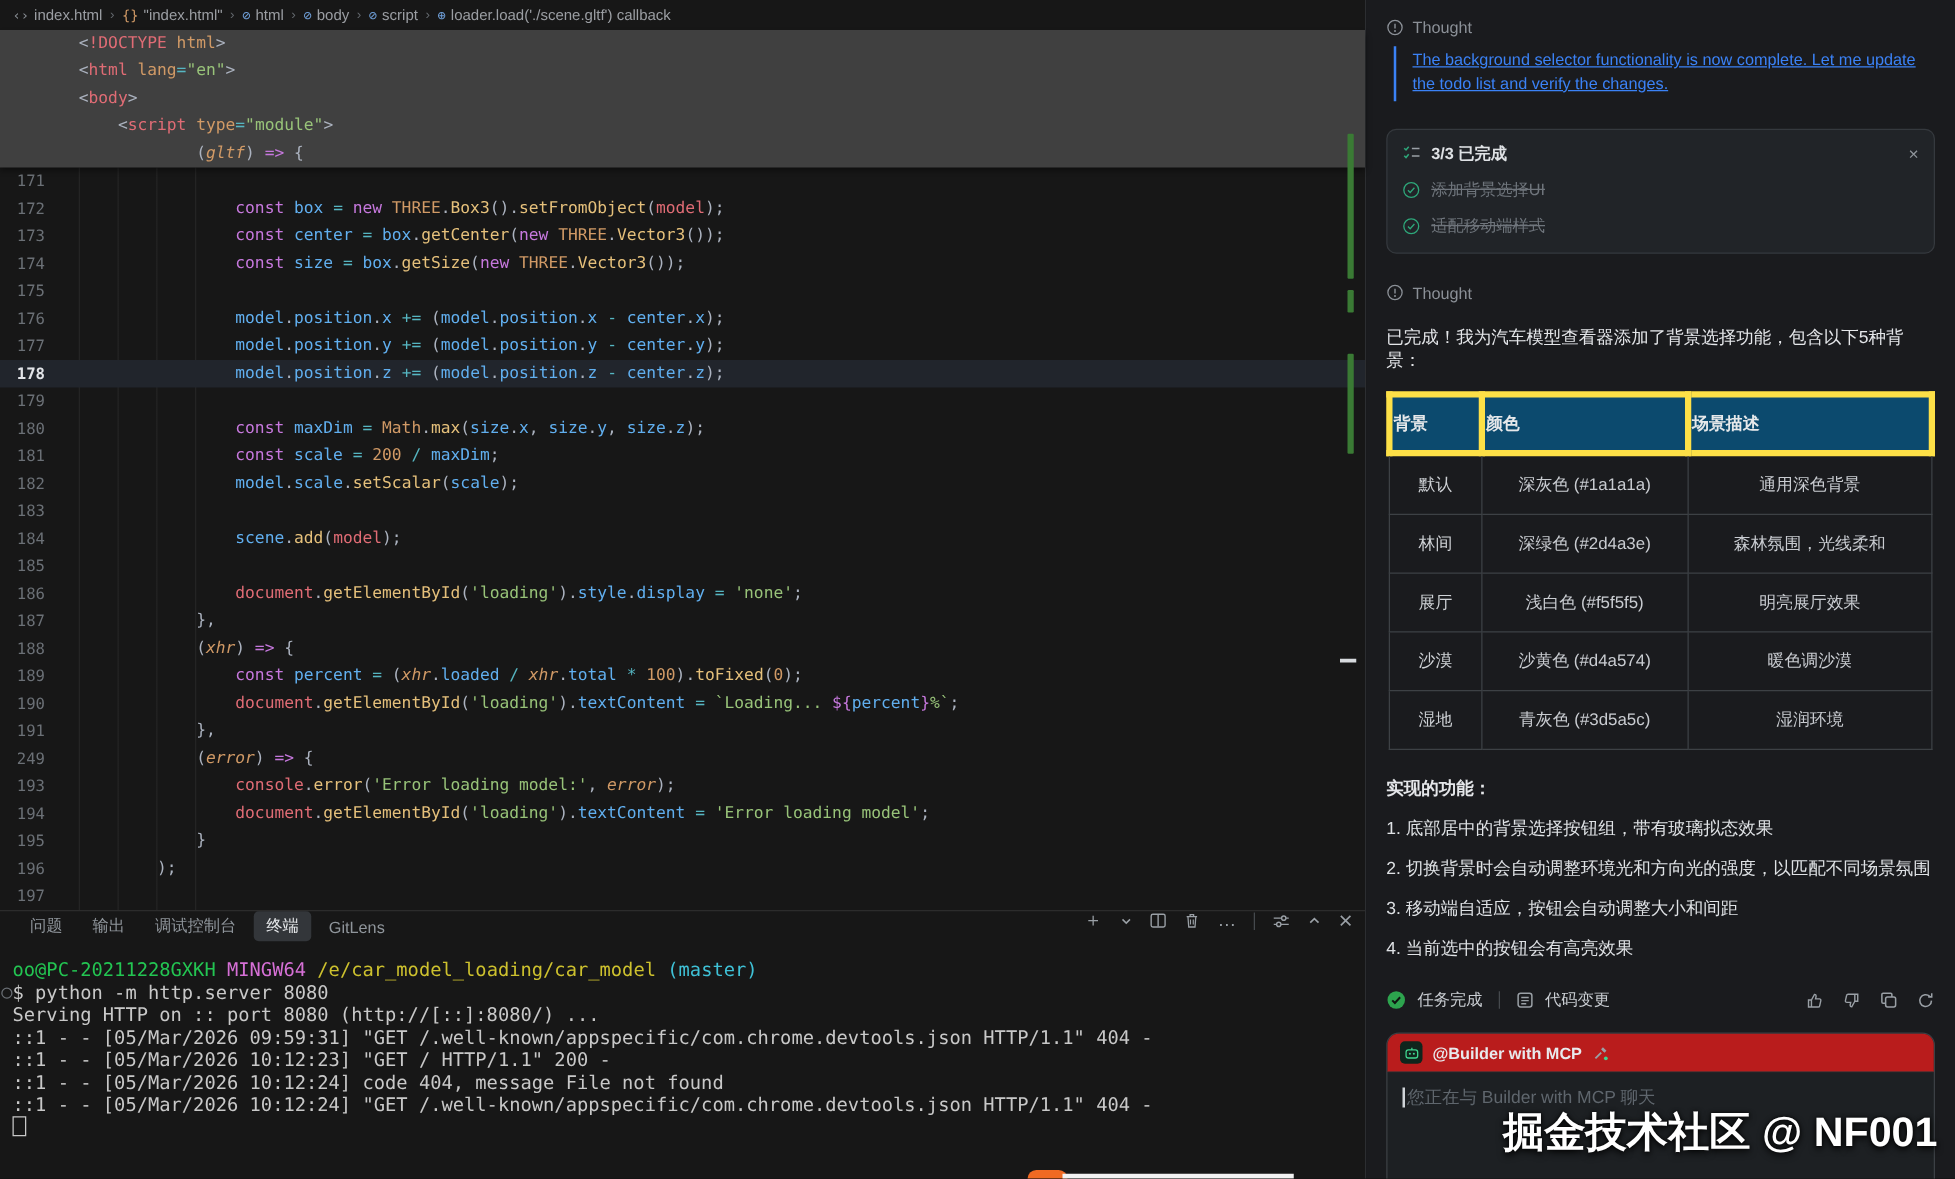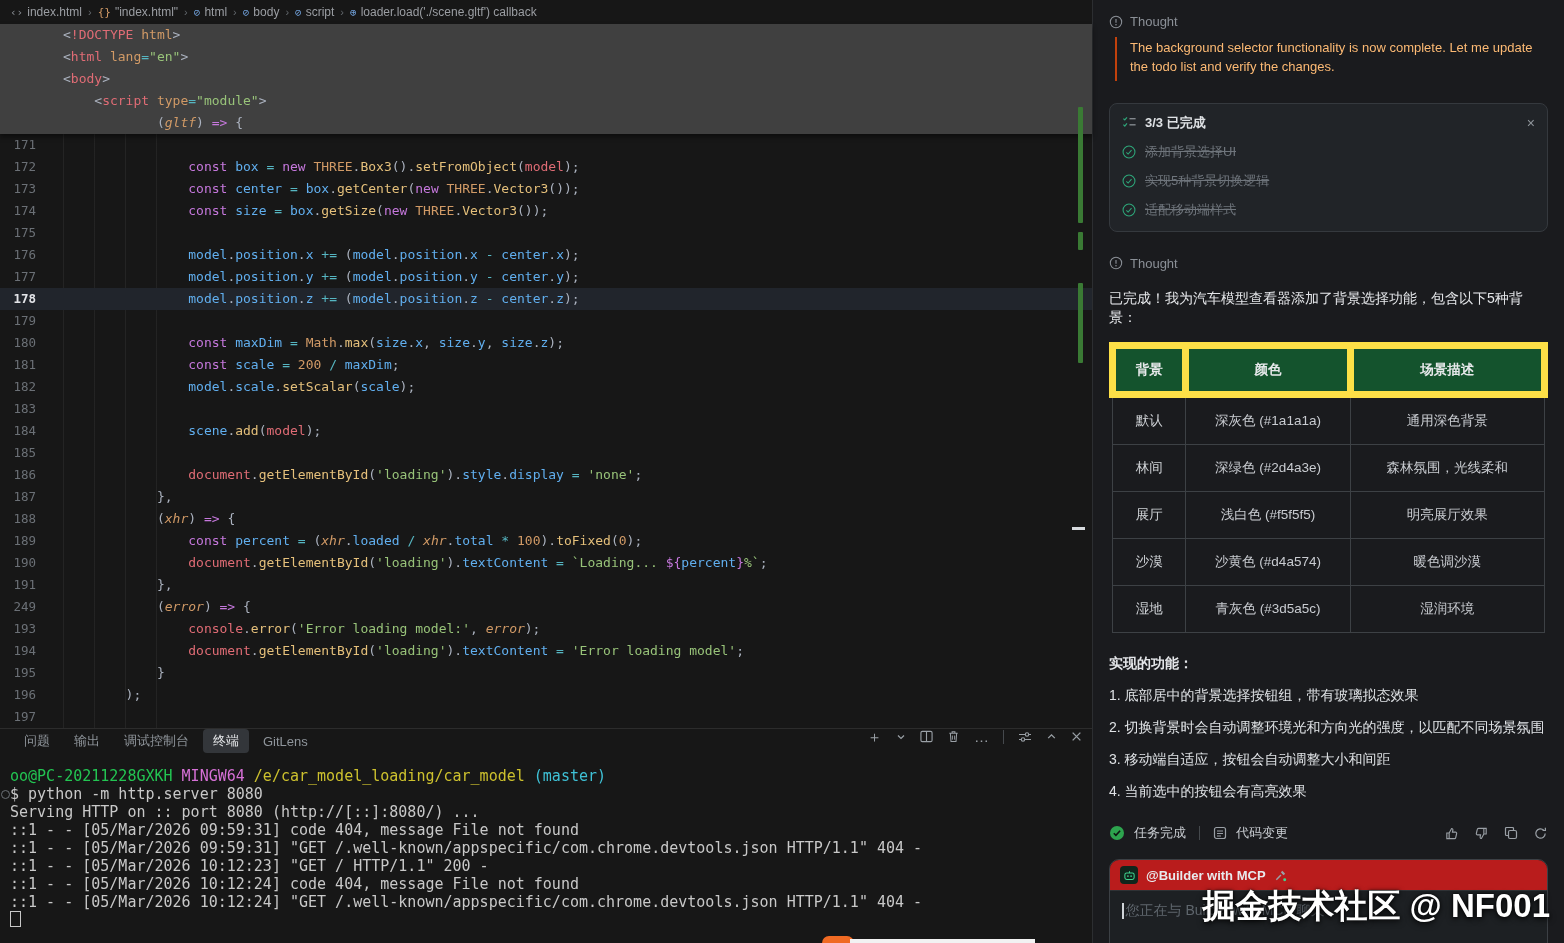--- a/index.html
+++ b/index.html
@@ -46,32 +46,32 @@
   .pa-div{width:1px;height:14px;background:#45494d;}
   .term{padding:6px 0 0 10px;position:relative;}
   .tline{height:18px;line-height:18px;font-size:15px;white-space:pre;font-family:"DejaVu Sans Mono",monospace;position:relative;}
   .tg{color:#23c552}.tp{color:#d670d6}.ty{color:#cdc12e}.tc{color:#3fc1d6}.tw{color:#c8c8c8}
   .tdot{position:absolute;left:-9px;top:5px;width:7px;height:7px;border:1px solid #6b7076;border-radius:50%;}
   .tcursor{display:inline-block;width:9px;height:14px;border:1px solid #c8c8c8;vertical-align:-2px;}
 
   
   .chat-col{position:absolute;left:1093px;top:0;width:471px;height:943px;background:#1a1b1e;padding:14px 16px 0 16px;box-sizing:border-box;}
   .thought-row{display:flex;align-items:center;gap:7px;color:#8b9097;font-size:13px;}
-  .thought-body{margin:8px 0 0 6px;border-left:2px solid #c2410c;padding:2px 0 4px 13px;color:#fdba74;font-size:13px;line-height:1.45;max-width:420px;}
+  .thought-body{margin:8px 0 0 6px;border-left:2px solid #3b82f6;padding:2px 0 4px 13px;color:#3b82f6;font-size:13px;line-height:1.45;max-width:420px;text-decoration:underline;}
 
   .todo-card{margin-top:22px;background:#212428;border:1px solid #35393e;border-radius:8px;padding:10px 12px 12px 12px;}
   .todo-head{display:flex;align-items:center;gap:8px;font-size:13px;color:#dfe2e5;font-weight:bold;}
   .todo-close{margin-left:auto;color:#8f959b;font-weight:normal;cursor:pointer;font-size:14px;}
   .todo-item{display:flex;align-items:center;gap:9px;margin-top:11px;font-size:13px;color:#6f757c;text-decoration:line-through;}
 
   .t2{margin-top:24px;}
   .answer{margin-top:18px;font-size:14px;color:#e4e6e9;line-height:1.4;}
 
   table.bg{margin-top:14px;width:100%;border-collapse:collapse;font-size:13.5px;}
-  table.bg th{background:#14532d;color:#e6e8ea;font-weight:bold;border:7px solid #fde047;height:40px;text-align:center;}
+  table.bg th{background:#0c4a6e;color:#e6e8ea;font-weight:bold;border:5px solid #fde047;height:40px;text-align:left;}
   table.bg td{border:1px solid #3d4145;height:44px;text-align:center;color:#c9ccd1;}
   table.bg td:first-child{color:#cfd2d6;}
 
   .features-title{margin-top:22px;font-size:14px;font-weight:bold;color:#e4e6e9;}
   .feat{margin-top:13px;font-size:14px;color:#dfe2e5;line-height:1.35;}
 
   .status-row{margin-top:24px;display:flex;align-items:center;gap:9px;font-size:13px;color:#c9cdd2;}
   .vdiv{width:1px;height:14px;background:#45494d;margin:0 4px;}
   .status-actions{margin-left:auto;display:flex;align-items:center;gap:15px;}
   .sa{cursor:pointer;display:flex;align-items:center;}
@@ -218,21 +218,20 @@
               <svg width="11" height="11" viewBox="0 0 10 10">
                 <path d="M1.5 1.5l7 7M8.5 1.5l-7 7" stroke="#9aa0a6" stroke-width="1.2"></path>
               </svg>
             </span>
         </div>
       </div>
       <div class="term" id="term">
           <div class="tline"><span class="tg">oo@PC-20211228GXKH </span><span class="tp">MINGW64 </span><span class="ty">/e/car_model_loading/car_model </span><span class="tc">(master)</span></div>
           <div class="tline"><span class="tdot"></span><span class="tw">$ python -m http.server 8080</span></div>
           <div class="tline"><span class="tw">Serving HTTP on :: port 8080 (http://[::]:8080/) ...</span></div>
-          <div class="tline"><span class="tw">::1 - - [05/Mar/2026 09:59:31] code 404, message File not found</span></div>
           <div class="tline"><span class="tw">::1 - - [05/Mar/2026 09:59:31] "GET /.well-known/appspecific/com.chrome.devtools.json HTTP/1.1" 404 -</span></div>
           <div class="tline"><span class="tw">::1 - - [05/Mar/2026 10:12:23] "GET / HTTP/1.1" 200 -</span></div>
           <div class="tline"><span class="tw">::1 - - [05/Mar/2026 10:12:24] code 404, message File not found</span></div>
           <div class="tline"><span class="tw">::1 - - [05/Mar/2026 10:12:24] "GET /.well-known/appspecific/com.chrome.devtools.json HTTP/1.1" 404 -</span></div>
           <div class="tline"><span class="tcursor"></span></div>
         </div>
     </div>
   </div>
 
   <aside class="chat-col">
@@ -260,29 +259,20 @@
       </div>
       <div id="todoItems">
           <div class="todo-item">
             <span style="display: flex;">
               <svg width="14" height="14" viewBox="0 0 16 16">
                 <circle cx="8" cy="8" r="6.8" fill="none" stroke="#2ea77a" stroke-width="1.2"></circle>
                 <path d="M5 8.3l2 2 3.9-4.4" fill="none" stroke="#2ea77a" stroke-width="1.2"></path>
               </svg>
             </span>
             <span>添加背景选择UI</span>
-          </div>
-          <div class="todo-item">
-            <span style="display: flex;">
-              <svg width="14" height="14" viewBox="0 0 16 16">
-                <circle cx="8" cy="8" r="6.8" fill="none" stroke="#2ea77a" stroke-width="1.2"></circle>
-                <path d="M5 8.3l2 2 3.9-4.4" fill="none" stroke="#2ea77a" stroke-width="1.2"></path>
-              </svg>
-            </span>
-            <span>实现5种背景切换逻辑</span>
           </div>
           <div class="todo-item">
             <span style="display: flex;">
               <svg width="14" height="14" viewBox="0 0 16 16">
                 <circle cx="8" cy="8" r="6.8" fill="none" stroke="#2ea77a" stroke-width="1.2"></circle>
                 <path d="M5 8.3l2 2 3.9-4.4" fill="none" stroke="#2ea77a" stroke-width="1.2"></path>
               </svg>
             </span>
             <span>适配移动端样式</span>
           </div>

